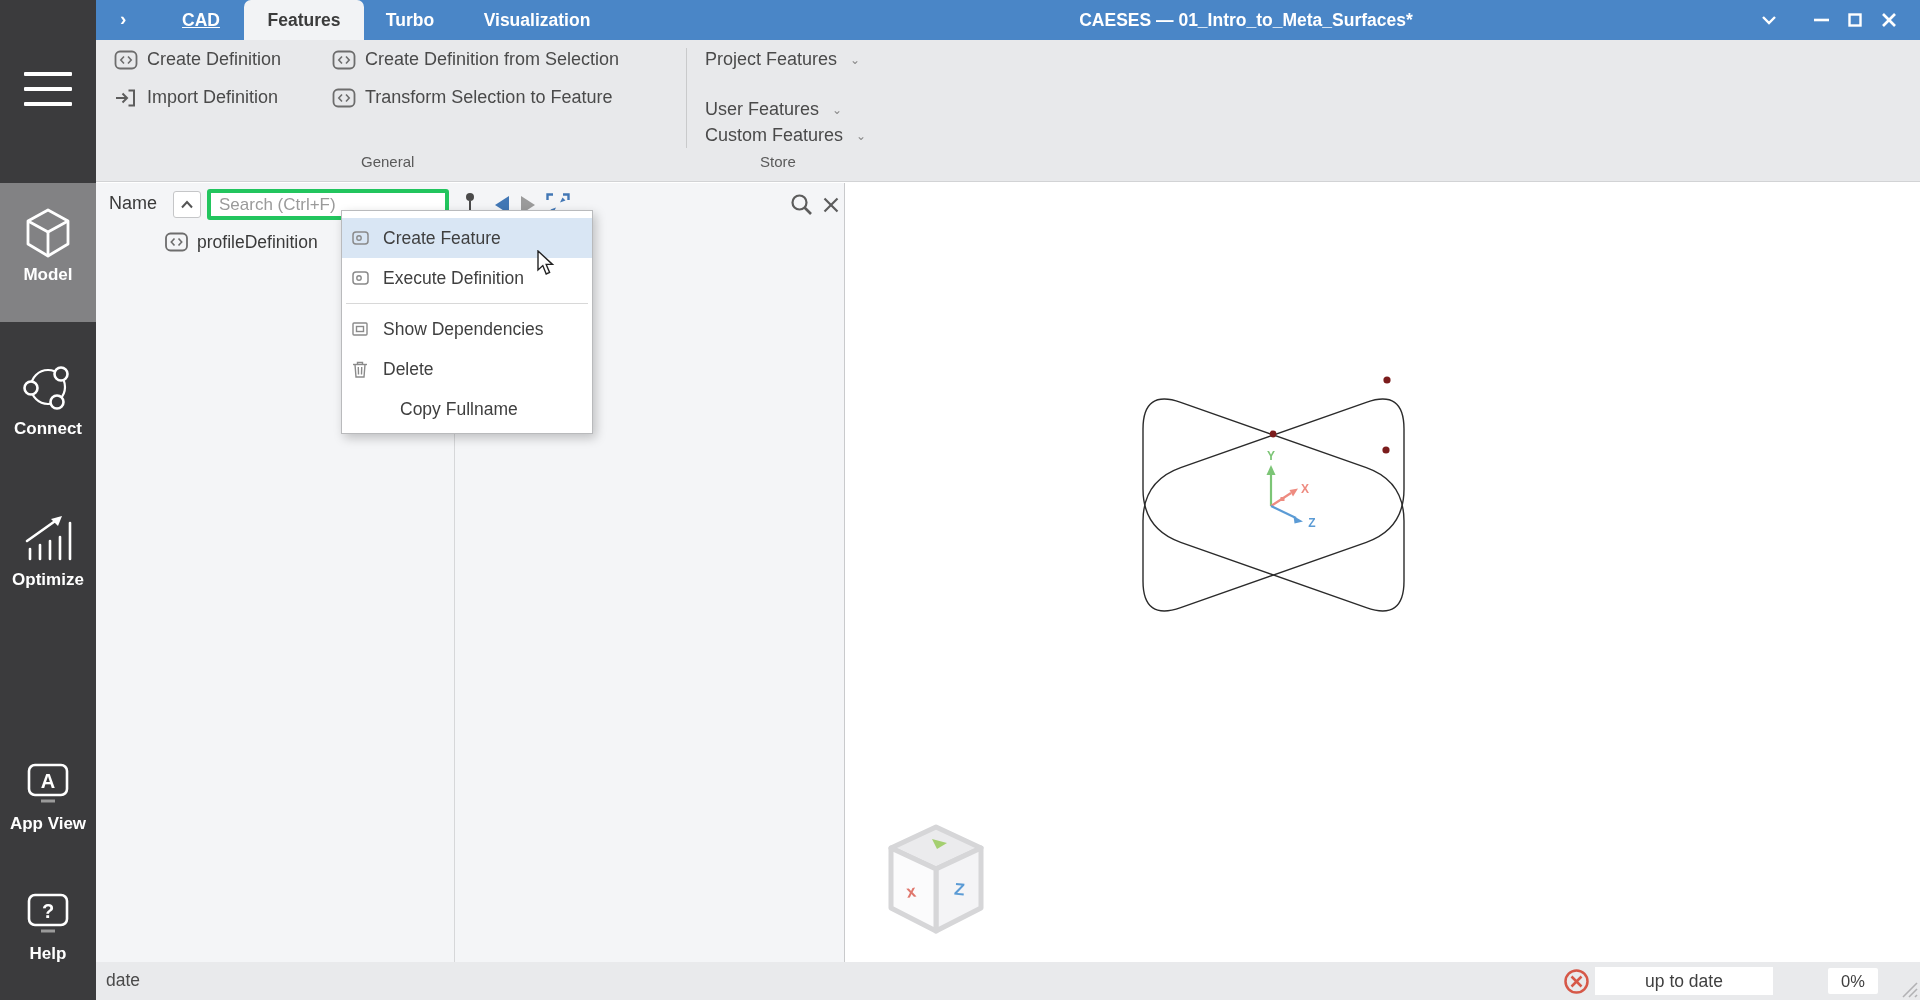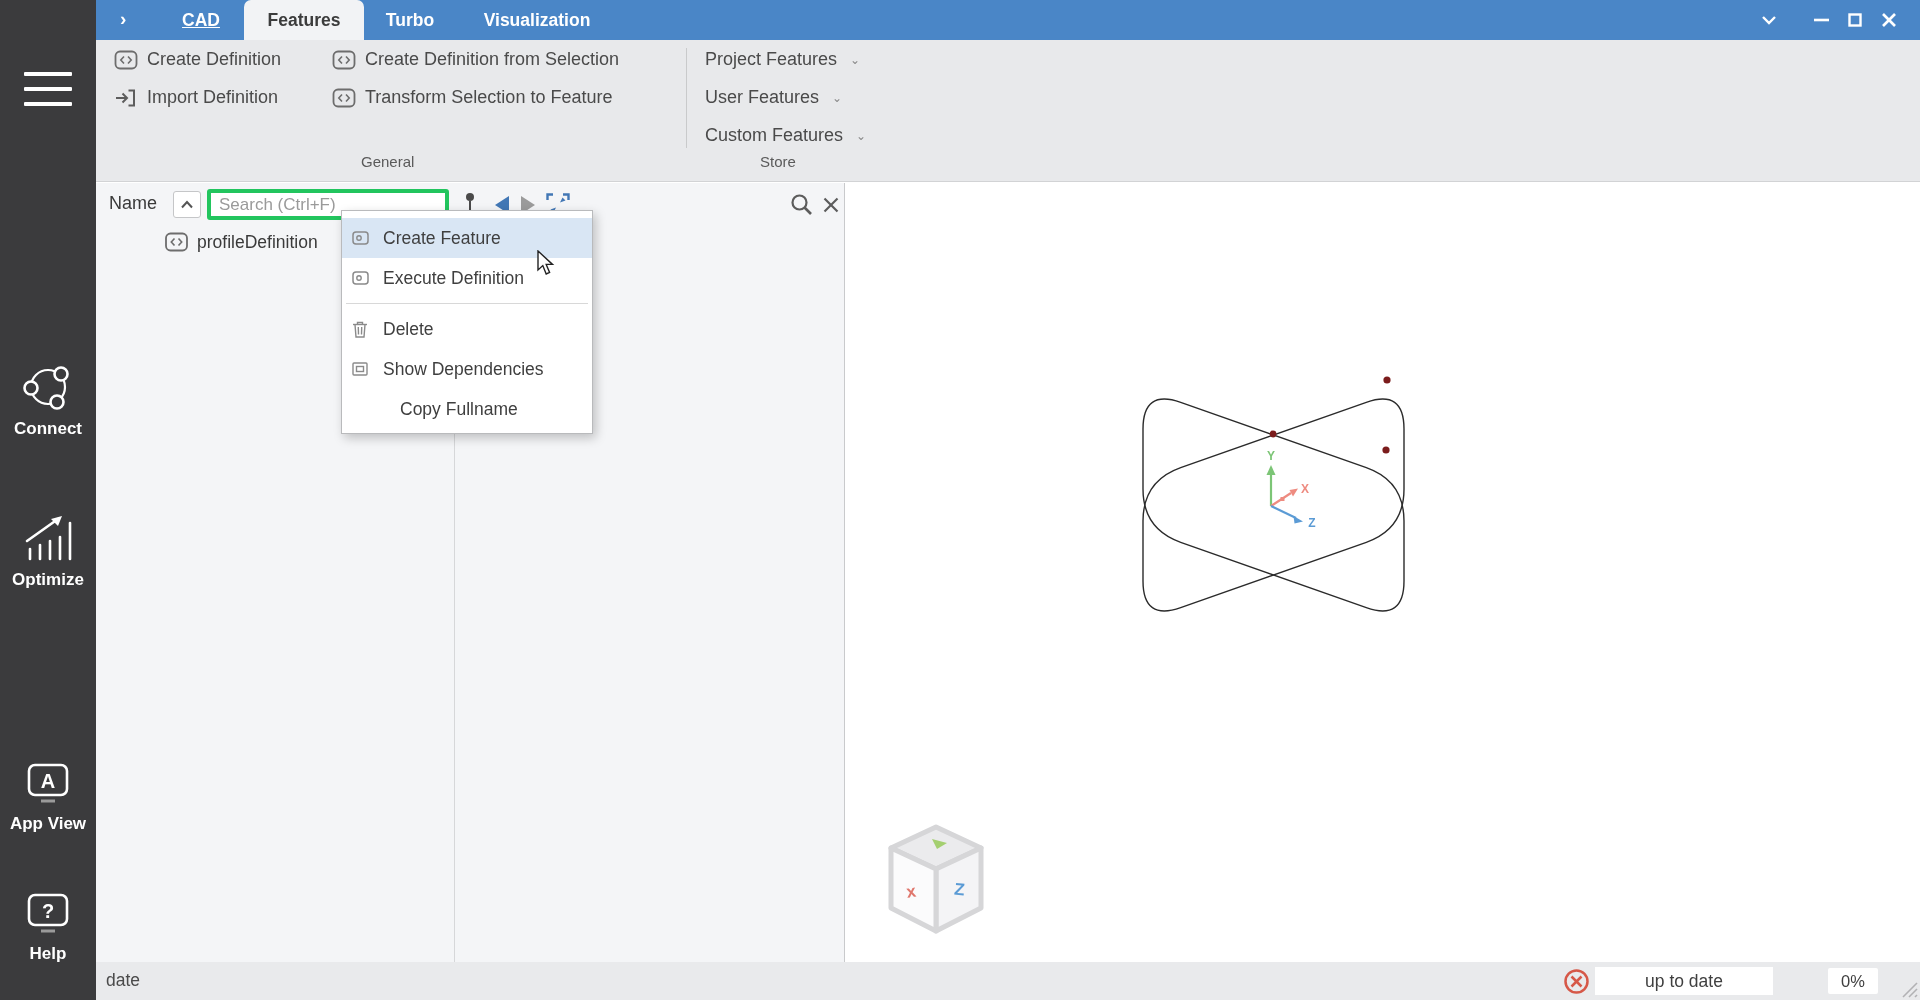--- a/index.html
+++ b/index.html
@@ -77,20 +77,30 @@
 
 <div class="app">
 
   <div class="sidebar">
     <div class="hamburger">
       <span></span>
         <span></span>
         <span></span>
     </div>
 
+    <div class="nav-item active" style="top:183px; height:139px;">
+      <svg width="52" height="54" viewBox="0 0 52 54" style="margin-top:23px">
+        <g fill="none" stroke="#ffffff" stroke-width="2.8" stroke-linejoin="round">
+          <path d="M26 4 L46 15 L46 38 L26 50 L6 38 L6 15 Z"></path>
+          <path d="M6 15 L26 26 L46 15"></path>
+          <path d="M26 26 L26 50"></path>
+        </g>
+      </svg>
+      <span class="nav-label">Model</span>
+    </div>
 
     <div class="nav-item" style="top:352px; height:100px;">
       <svg width="54" height="54" viewBox="0 0 54 54" style="margin-top:8px">
         <circle cx="27" cy="27" r="17" fill="none" stroke="#fff" stroke-width="2.2"></circle>
         <circle cx="40" cy="14" r="6.5" fill="#3b3b3d" stroke="#fff" stroke-width="2.6"></circle>
         <circle cx="10" cy="28" r="6.5" fill="#3b3b3d" stroke="#fff" stroke-width="2.6"></circle>
         <circle cx="36" cy="42" r="6.5" fill="#3b3b3d" stroke="#fff" stroke-width="2.6"></circle>
       </svg>
       <span class="nav-label">Connect</span>
     </div>
@@ -138,20 +148,21 @@
       <div class="tab t-features active">
           <span>Features</span>
         </div>
       <div class="tab t-turbo">
           <span>Turbo</span>
         </div>
       <div class="tab t-viz">
           <span>Visualization</span>
         </div>
     </div>
+    <div class="win-title">CAESES — 01_Intro_to_Meta_Surfaces*</div>
     <div class="win-controls">
       <div class="win-btn" style="margin-right:18px">
         <svg width="16" height="10" viewBox="0 0 16 10">
             <polyline points="2,2 8,8 14,2" fill="none" stroke="#fff" stroke-width="2.4"></polyline>
           </svg>
       </div>
       <div class="win-btn">
         <svg width="15" height="4" viewBox="0 0 15 4">
             <line x1="0" y1="2" x2="15" y2="2" stroke="#fff" stroke-width="2.6"></line>
           </svg>
@@ -212,21 +223,21 @@
       <span>Transform Selection to Feature</span>
     </div>
     <div class="group-label" style="left:265px; top:113px;">General</div>
 
     <div class="ribbon-sep" style="left:590px;"></div>
 
     <div class="ribbon-btn" style="left:609px; top:9px;">
       <span>Project Features</span>
       <span class="drop-chevron">⌄</span>
     </div>
-    <div class="ribbon-btn" style="left:609px; top:47px;">
+    <div class="ribbon-btn" style="left:609px; top:59px;">
       <span>User Features</span>
       <span class="drop-chevron">⌄</span>
     </div>
     <div class="ribbon-btn" style="left:609px; top:85px;">
       <span>Custom Features</span>
       <span class="drop-chevron">⌄</span>
     </div>
     <div class="group-label" style="left:664px; top:113px;">Store</div>
   </div>
 
@@ -338,44 +349,44 @@
         <svg width="17" height="14" viewBox="0 0 17 14">
             <rect x="1" y="1" width="15" height="12" rx="3" fill="none" stroke="#8a8a8a" stroke-width="1.5"></rect>
             <circle cx="7" cy="7" r="2.2" fill="none" stroke="#8a8a8a" stroke-width="1.4"></circle>
           </svg>
       </span>
       <span class="menu-text">Execute Definition</span>
     </div>
     <div class="menu-sep"></div>
     <div class="menu-item">
       <span class="menu-icon">
+        <svg width="16" height="14" viewBox="0 0 16 14">
+            <g fill="none" stroke="#8a8a8a" stroke-width="1.4">
+              <rect x="1" y="1" width="14" height="12" rx="1"></rect>
+              <rect x="4.5" y="4.5" width="7" height="5"></rect>
+            </g>
+          </svg>
+      </span>
+      <span class="menu-text">Show Dependencies</span>
+    </div>
+    <div class="menu-item">
+      <span class="menu-icon">
         <svg width="16" height="17" viewBox="0 0 16 17">
             <g fill="none" stroke="#8a8a8a" stroke-width="1.4">
               <line x1="1" y1="3.5" x2="15" y2="3.5"></line>
               <path d="M5.5,3.5 V1.5 H10.5 V3.5"></path>
               <path d="M3,3.5 L4,16 H12 L13,3.5"></path>
               <line x1="6.3" y1="6" x2="6.5" y2="13.5"></line>
               <line x1="9.7" y1="6" x2="9.5" y2="13.5"></line>
             </g>
           </svg>
       </span>
       <span class="menu-text">Delete</span>
     </div>
     <div class="menu-item">
-      <span class="menu-icon">
-        <svg width="16" height="14" viewBox="0 0 16 14">
-            <g fill="none" stroke="#8a8a8a" stroke-width="1.4">
-              <rect x="1" y="1" width="14" height="12" rx="1"></rect>
-              <rect x="4.5" y="4.5" width="7" height="5"></rect>
-            </g>
-          </svg>
-      </span>
-      <span class="menu-text">Show Dependencies</span>
-    </div>
-    <div class="menu-item">
       <span class="menu-text noicon">Copy Fullname</span>
     </div>
   </div>
 
   <div class="statusbar">
     <span class="status-msg">date</span>
     <svg class="sync-icon" width="27" height="27" viewBox="0 0 27 27">
       <circle cx="13.5" cy="13.5" r="11" fill="none" stroke="#d65848" stroke-width="2.5"></circle>
       <g stroke="#d65848" stroke-width="2.5">
           <line x1="8.5" y1="8.5" x2="18.5" y2="18.5"></line>

